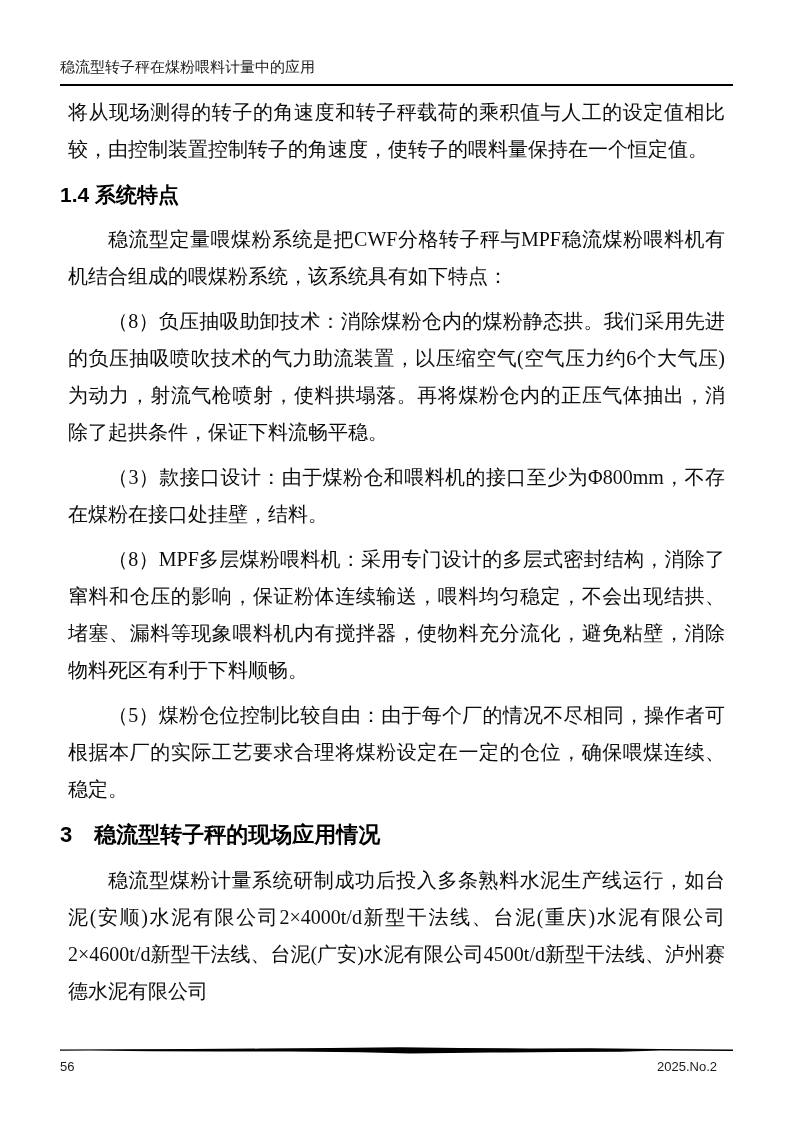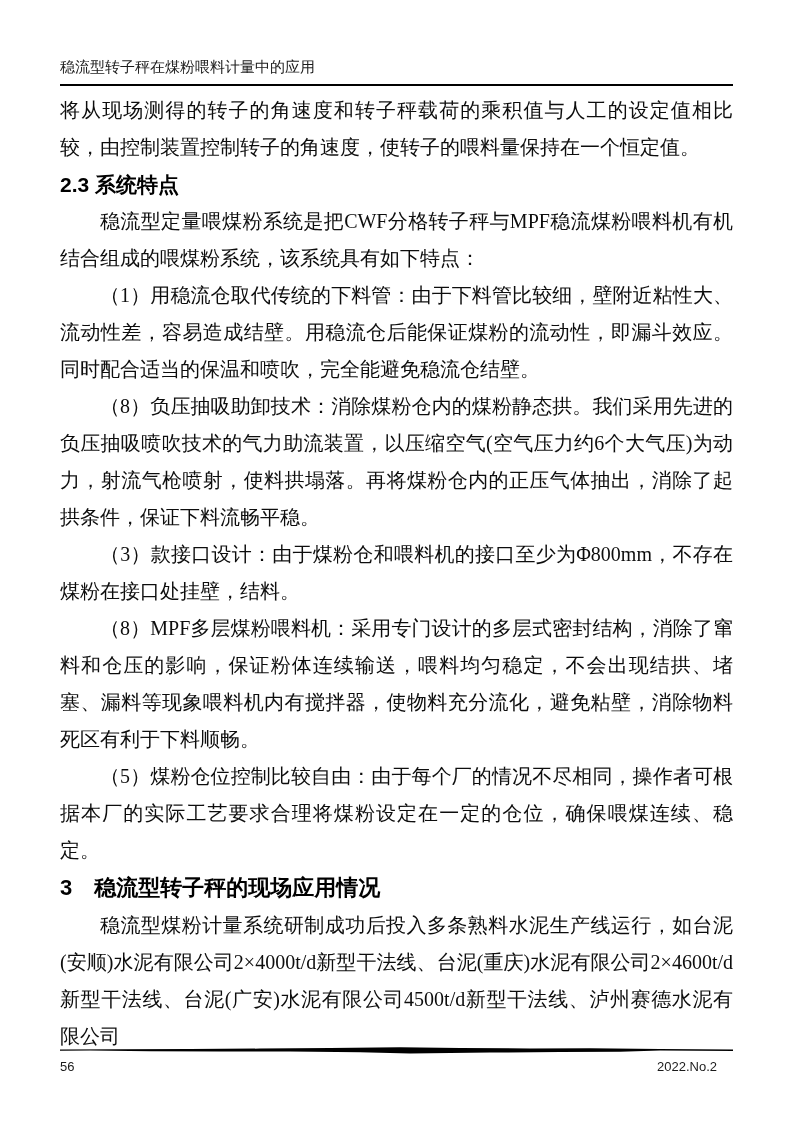--- a/index.html
+++ b/index.html
@@ -33,21 +33,21 @@
     height: 0;
   }
   .body-text {
     margin-top: 6px;
     font-size: 20px;
     line-height: 37px;
     text-align: justify;
     color: #0d0d0d;
   }
   .body-text p {
-    margin: 0;
+    margin: 8px;
   }
   p.indent {
     text-indent: 2em;
   }
   h2.sec-head {
     margin: 0;
     font-family: "Liberation Sans", "DejaVu Sans", sans-serif;
     font-weight: bold;
     color: #000;
   }
@@ -99,25 +99,24 @@
 <div class="page">
 
   <div class="running-head">稳流型转子秤在煤粉喂料计量中的应用</div>
 
   <div class="head-rule"></div>
 
   <div class="body-text">
 
     <p>将从现场测得的转子的角速度和转子秤载荷的乘积值与人工的设定值相比较，由控制装置控制转子的角速度，使转子的喂料量保持在一个恒定值。</p>
 
-    <h2 class="sec-head h-23">2.3 系统特点</h2>
+    <h2 class="sec-head h-23">1.4 系统特点</h2>
 
     <p class="indent">稳流型定量喂煤粉系统是把CWF分格转子秤与MPF稳流煤粉喂料机有机结合组成的喂煤粉系统，该系统具有如下特点：</p>
 
-    <p class="indent">（1）用稳流仓取代传统的下料管：由于下料管比较细，壁附近粘性大、流动性差，容易造成结壁。用稳流仓后能保证煤粉的流动性，即漏斗效应。同时配合适当的保温和喷吹，完全能避免稳流仓结壁。</p>
 
     <p class="indent">（8）负压抽吸助卸技术：消除煤粉仓内的煤粉静态拱。我们采用先进的负压抽吸喷吹技术的气力助流装置，以压缩空气(空气压力约6个大气压)为动力，射流气枪喷射，使料拱塌落。再将煤粉仓内的正压气体抽出，消除了起拱条件，保证下料流畅平稳。</p>
 
     <p class="indent">（3）款接口设计：由于煤粉仓和喂料机的接口至少为Φ800mm，不存在煤粉在接口处挂壁，结料。</p>
 
     <p class="indent">（8）MPF多层煤粉喂料机：采用专门设计的多层式密封结构，消除了窜料和仓压的影响，保证粉体连续输送，喂料均匀稳定，不会出现结拱、堵塞、漏料等现象喂料机内有搅拌器，使物料充分流化，避免粘壁，消除物料死区有利于下料顺畅。</p>
 
     <p class="indent">（5）煤粉仓位控制比较自由：由于每个厂的情况不尽相同，操作者可根据本厂的实际工艺要求合理将煤粉设定在一定的仓位，确保喂煤连续、稳定。</p>
 
 
@@ -131,14 +130,14 @@
 <div class="footer-rule">
   <svg viewBox="0 0 673 11" preserveAspectRatio="none" aria-hidden="true">
     <polygon fill="#000000" points="
       0,4.6 60,4.2 130,3.9 200,3.6 270,3.1 340,2.2 400,2.9 470,3.5 530,3.2 600,4.0 673,4.4
       673,5.9 600,5.6 560,6.8 500,6.9 430,7.6 350,8.6 300,7.2 230,6.6 160,6.4 90,6.2 30,5.6 0,5.8"></polygon>
   </svg>
 </div>
 
 <div class="footer-row">
   <span class="footer-page-number">56</span>
-  <span class="footer-issue">2022.No.2</span>
+  <span class="footer-issue">2025.No.2</span>
 </div>
 
 </body></html>

